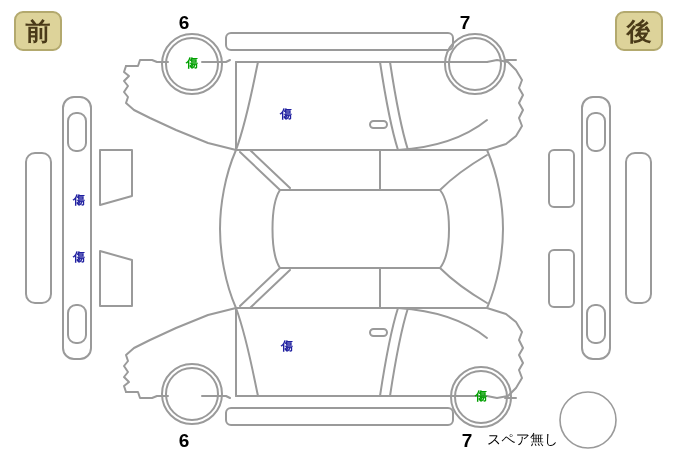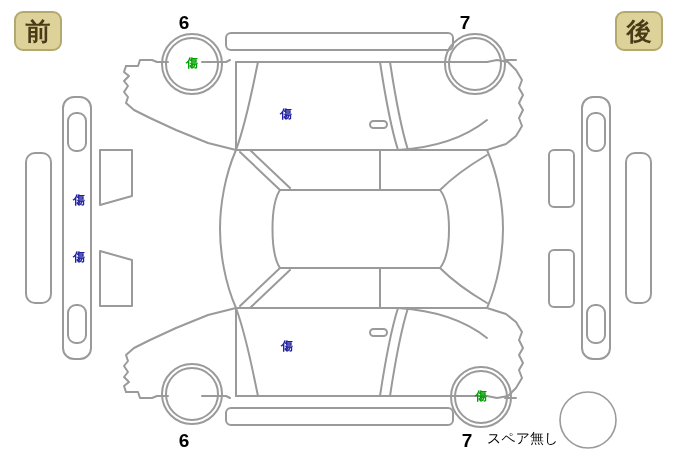--- a/index.html
+++ b/index.html
@@ -49,21 +49,21 @@
     line-height:1;
     width:16px;height:14px;
     text-align:center;
     font-family:"DejaVu Sans",sans-serif;
   }
 
   
   #spare-note{
     position:absolute;left:487px;top:432px;
     font-size:14px;color:#000;line-height:1;
-    font-family:Liberation Serif, serif;
+    font-family:Liberation Sans, sans-serif;
     white-space:nowrap;
   }
 </style>
 </head>
 <body>
 
 <div id="sheet">
 
   <svg id="diagram" viewBox="0 0 678 458">
     <g fill="none" stroke="#9a9a9a" stroke-width="2" stroke-linejoin="round" stroke-linecap="round">

